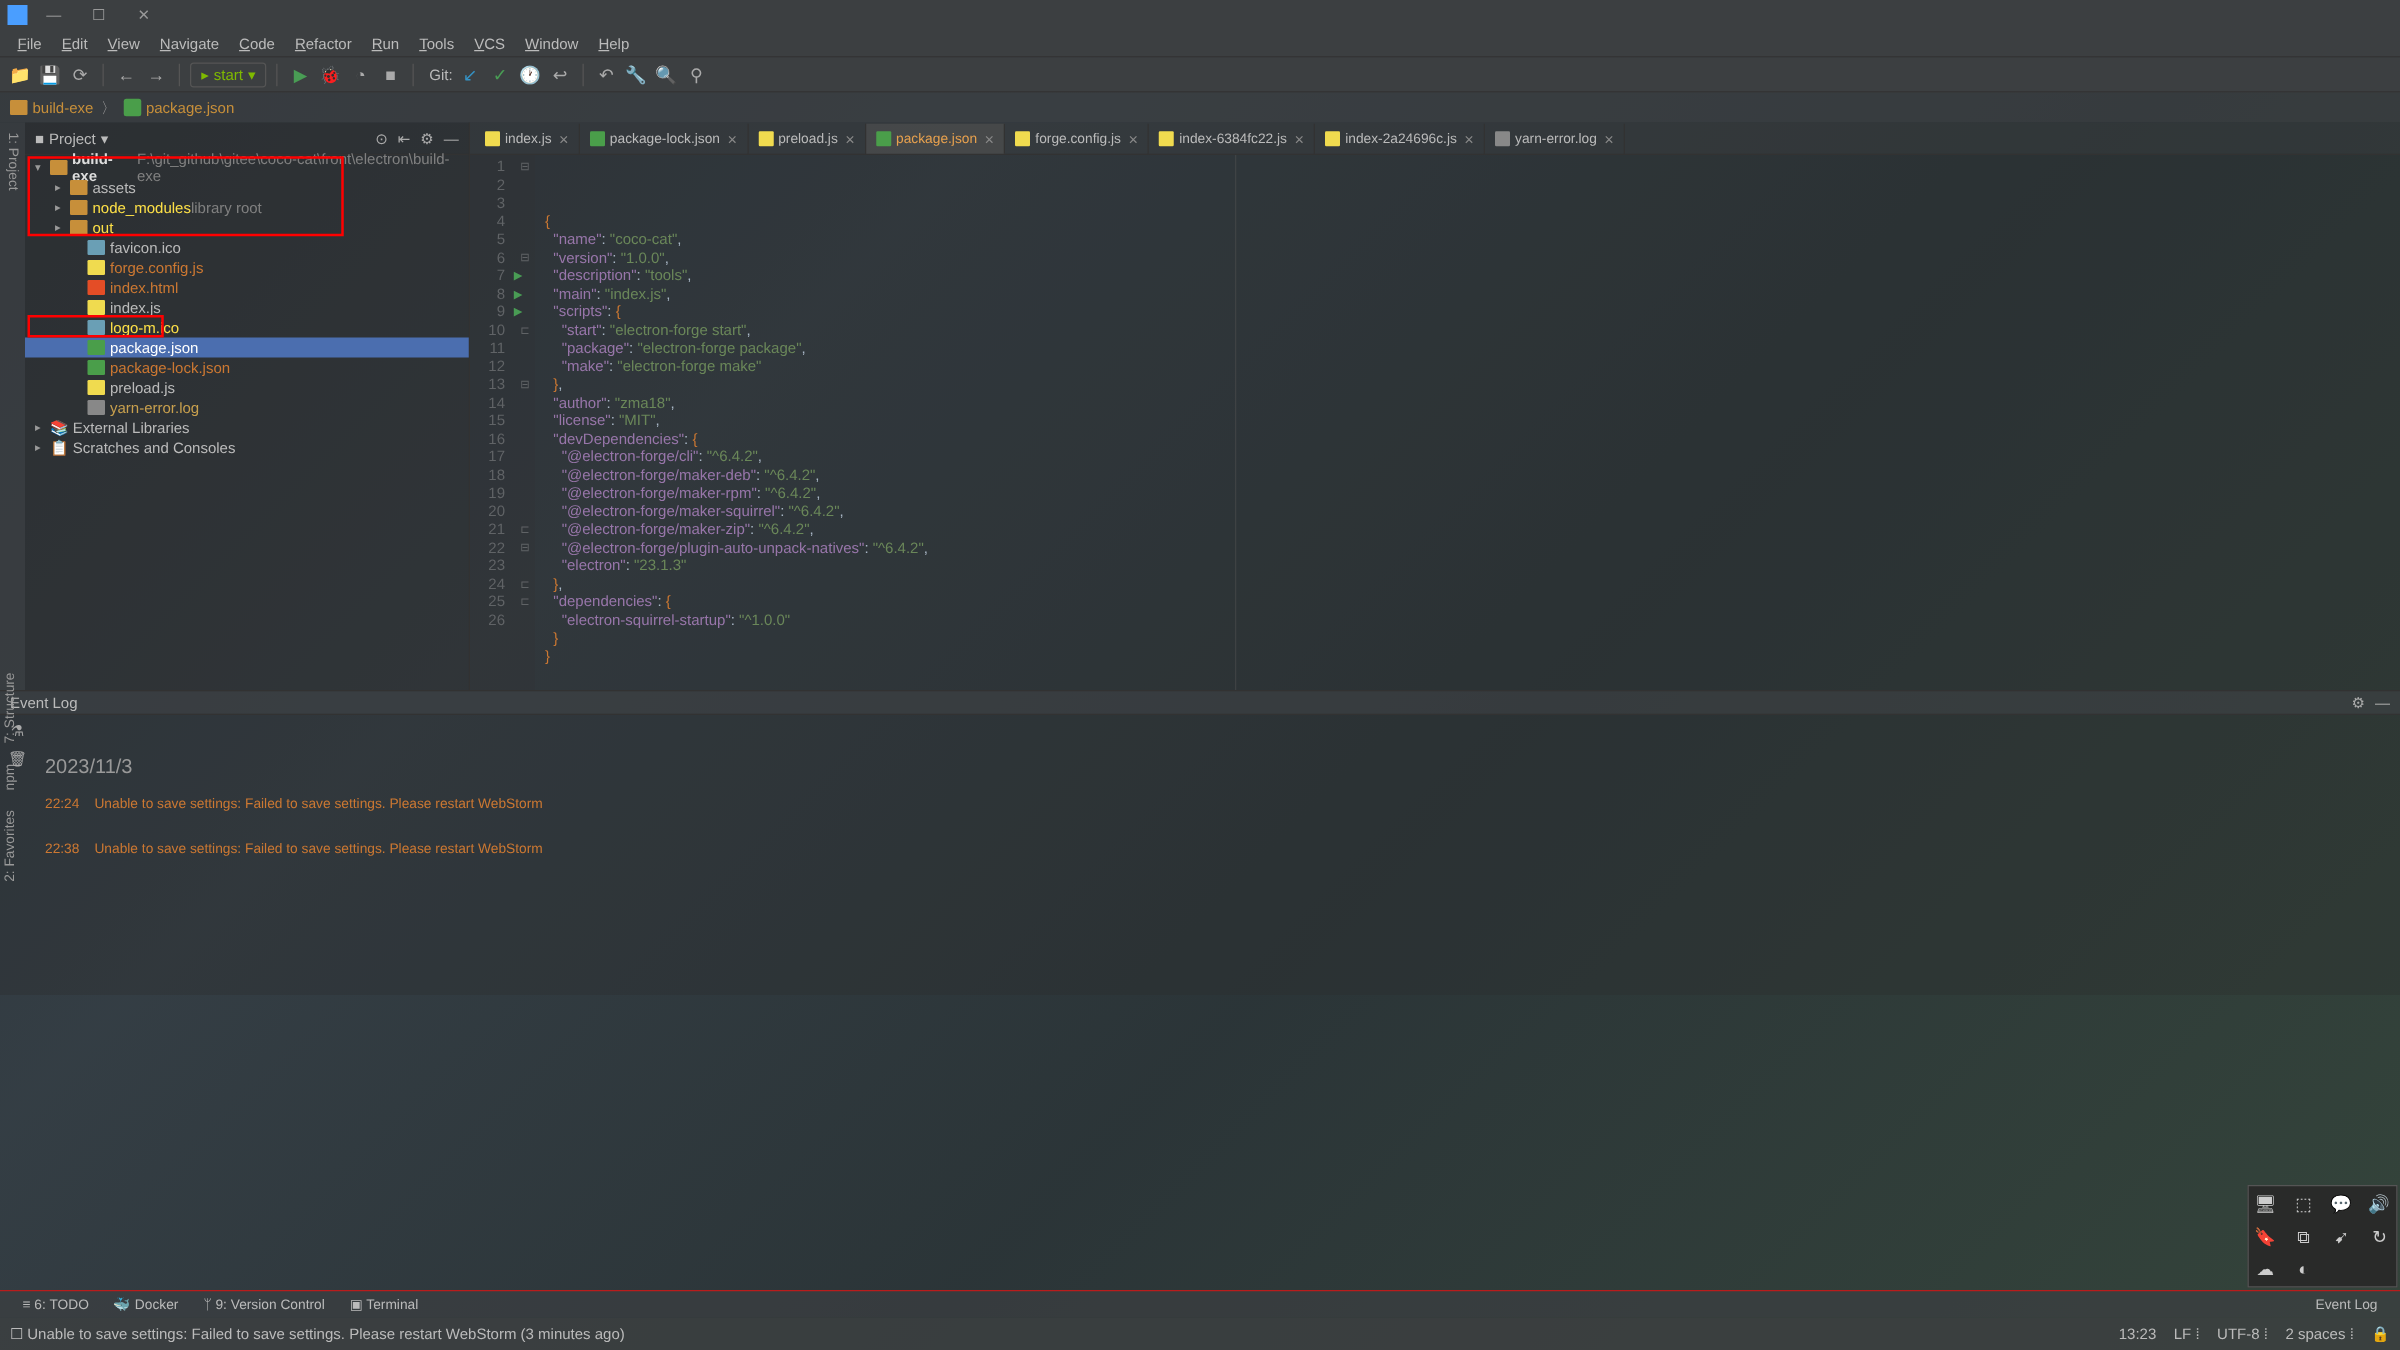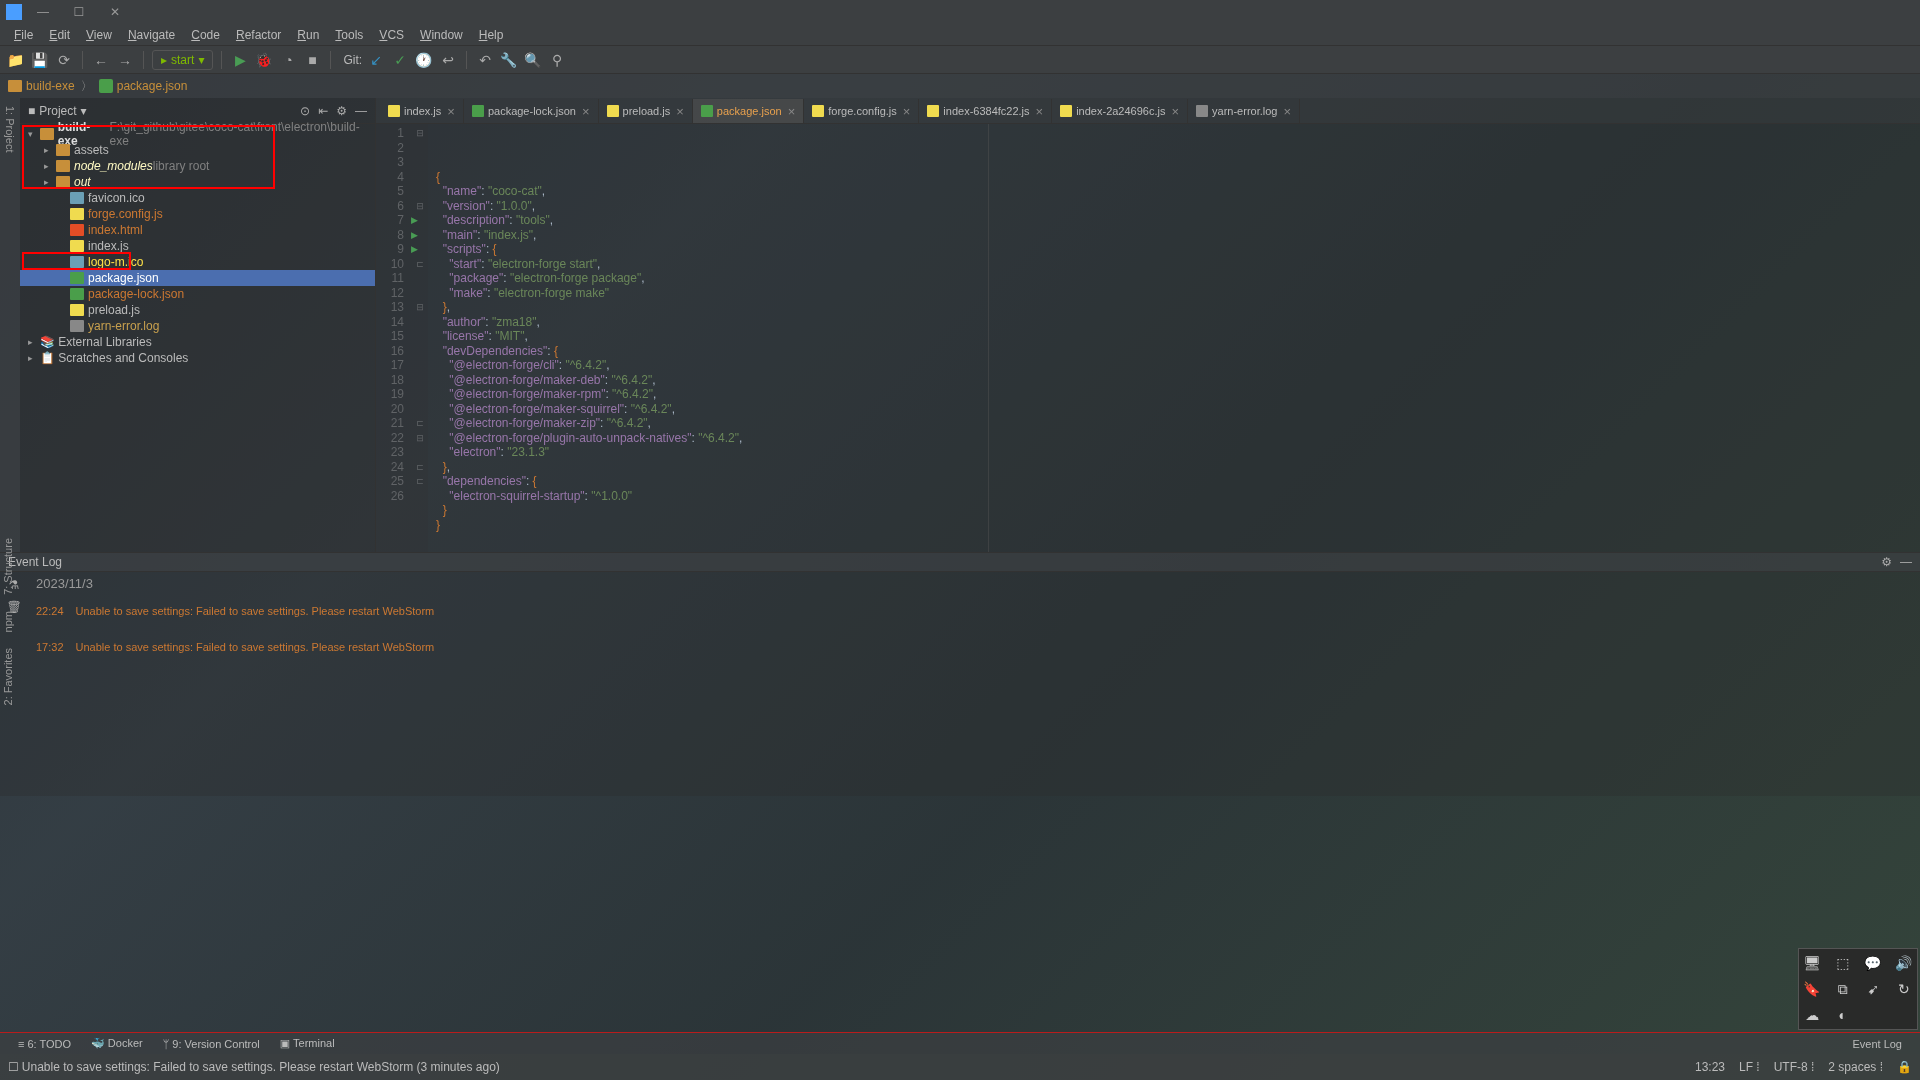--- a/index.html
+++ b/index.html
@@ -33,21 +33,21 @@
 .tree-item.selected { background: #4b6eaf; color: #fff; }
 .tree-item .arrow { width: 12px; font-size: 9px; color: #999; }
 .tree-item .ficon { width: 14px; height: 12px; margin-right: 4px; border-radius: 1px; }
 .tree-item .folder { background: #c78f3a; }
 .tree-item .file-js { background: #f0db4f; }
 .tree-item .file-json { background: #4a9e4a; }
 .tree-item .file-html { background: #e44d26; }
 .tree-item .file-ico { background: #6a9fb5; }
 .tree-item .file-log { background: #888; }
 .tree-item .dim { color: #808080; }
-.tree-item .orange-text { color: #fef9c3; font-style: italic; }
+.tree-item .orange-text { color: #fde047; }
 .tree-item .yellow-text { color: #c8a04e; }
 .red-box { position: absolute; border: 2px solid #ff0000; pointer-events: none; z-index: 5; }
 .editor-area { flex: 1; display: flex; flex-direction: column; background: rgba(43,43,43,0.3); }
 .tabs { height: 26px; display: flex; align-items: flex-end; padding-left: 4px; border-bottom: 1px solid #323232; background: rgba(60,63,65,0.4); }
 .tab { height: 24px; padding: 0 8px; display: flex; align-items: center; gap: 4px; color: #bbb; cursor: pointer; font-size: 11px; border-right: 1px solid #323232; }
 .tab.active { background: rgba(81,81,81,0.6); color: #e8a14e; }
 .tab .close { color: #888; font-size: 13px; margin-left: 2px; }
 .tab .ticon { width: 12px; height: 12px; border-radius: 1px; }
 .editor-body { flex: 1; display: flex; font-family: 'Consolas', monospace; font-size: 12px; line-height: 14.5px; overflow: hidden; }
 .gutter { width: 36px; text-align: right; padding-right: 8px; color: #606366; background: rgba(49,51,53,0.3); padding-top: 2px; }
@@ -61,21 +61,21 @@
 .s-str { color: #6a8759; }
 .s-punc { color: #cc7832; }
 .code-right-margin { position: absolute; left: 560px; top: 0; bottom: 0; width: 1px; background: rgba(80,80,80,0.5); }
 .breadcrumb-bottom { height: 20px; padding-left: 36px; color: #999; font-size: 11px; display: flex; align-items: center; background: rgba(60,63,65,0.3); }
 .event-log-header { height: 20px; background: rgba(60,63,65,0.7); display: flex; align-items: center; padding: 0 8px; color: #bbb; position: relative; z-index: 1; border-top: 1px solid #323232; border-bottom: 1px solid #323232; }
 .event-log-header .title { flex: 1; }
 .event-log-header .ctrl { display: flex; gap: 8px; color: #aaa; }
 .event-log { height: 224px; display: flex; position: relative; z-index: 1; background: rgba(43,43,43,0.3); }
 .event-log .side { width: 28px; display: flex; flex-direction: column; align-items: center; padding-top: 6px; gap: 8px; color: #aaa; }
 .event-log .content { flex: 1; padding: 4px 8px; }
-.event-log .date { color: #999; font-size: 13px; }
+.event-log .date { color: #999; font-size: 16px; margin-top: 29px; }
 .event-log .entry { display: flex; gap: 12px; margin-top: 14px; }
 .event-log .time { color: #cc7832; font-size: 11px; }
 .event-log .msg { color: #cc7832; font-size: 11px; }
 .tool-windows-left { position: absolute; left: 0; top: 530px; width: 20px; z-index: 1; }
 .tool-windows-left .tw { writing-mode: vertical-rl; transform: rotate(180deg); padding: 8px 2px; color: #999; font-size: 11px; cursor: pointer; }
 .bottom-bar { position: absolute; bottom: 26px; left: 0; right: 0; height: 22px; background: rgba(60,63,65,0.7); display: flex; align-items: center; padding: 0 8px; z-index: 1; border-top: 1px solid #b91c1c; }
 .bottom-bar .tw-btn { padding: 0 10px; color: #bbb; cursor: pointer; display: flex; align-items: center; gap: 4px; font-size: 11px; }
 .bottom-bar .spacer { flex: 1; }
 .bottom-bar .event-log-btn { color: #bbb; }
 .status-bar { position: absolute; bottom: 0; left: 0; right: 0; height: 26px; background: rgba(60,63,65,0.85); display: flex; align-items: center; padding: 0 8px; z-index: 1; color: #bbb; font-size: 11px; }
@@ -307,21 +307,21 @@
     <span>🗑</span>
   </div>
   <div class="content" id="event-log-content">
       <div class="date">2023/11/3</div>
       <div class="entry">
         <span class="time">22:24</span>
         <span class="msg">Unable to save settings: Failed to save settings. Please restart WebStorm</span>
       </div>
       <div style="height: 10px;"></div>
       <div class="entry">
-        <span class="time">17:32</span>
+        <span class="time">22:38</span>
         <span class="msg">Unable to save settings: Failed to save settings. Please restart WebStorm</span>
       </div>
       <div style="height: 10px;"></div>
     </div>
 </div>
 
 <div class="tool-windows-left" id="left-tools">
     <div class="tw">7: Structure</div>
     <div class="tw">npm</div>
     <div class="tw">2: Favorites</div>

